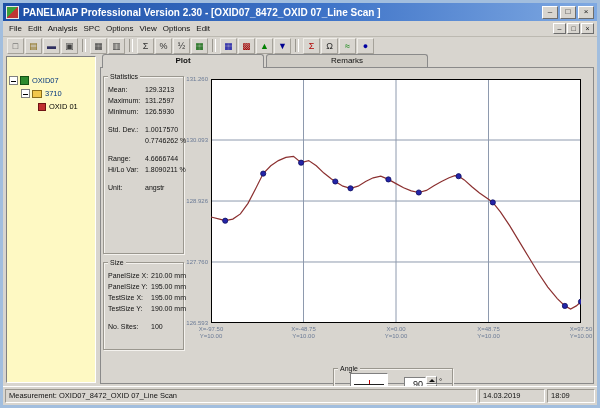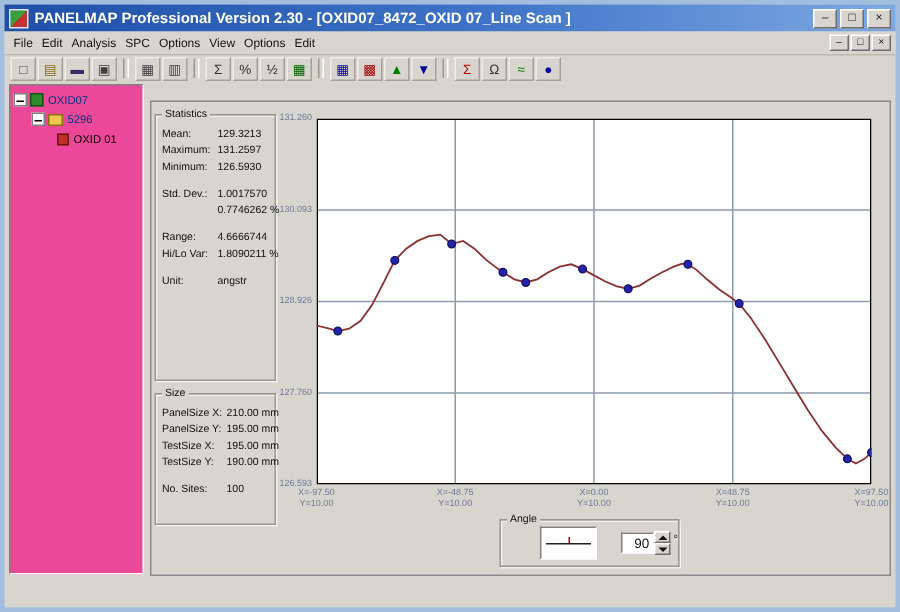--- a/index.html
+++ b/index.html
@@ -35,22 +35,22 @@
            align-items:center;padding-left:4px;gap:1px;}
   .tb-btn{width:17px;height:16px;padding:0;font-size:9px;line-height:14px;text-align:center;
           background:#d8d5cf;border:1px solid;border-color:#efede8 #a5a29a #a5a29a #efede8;}
   .tb-sep{width:2px;height:13px;border-left:1px solid #9a978f;border-right:1px solid #ffffff;
           margin:0 3px;flex:none;}
 
   
   .main{position:absolute;top:51px;left:0;right:0;bottom:19px;}
 
   .tree-panel{position:absolute;left:3px;top:2px;bottom:3px;width:90px;box-sizing:border-box;
-              background:#ec4899;border:1px solid;border-color:#808080 #ffffff #ffffff #808080;
-              font-size:7.5px;padding-top:3px;overflow:hidden;}
+              background:#fef9c3;border:1px solid;border-color:#808080 #ffffff #ffffff #808080;
+              font-size:7.5px;padding-top:17px;overflow:hidden;}
   .tree-row{display:flex;align-items:center;height:13px;white-space:nowrap;}
   .expander{width:9px;height:9px;box-sizing:border-box;border:1px solid #808080;background:#fff;
             position:relative;margin-right:2px;flex:none;}
   .expander::after{content:"";position:absolute;left:1px;right:1px;top:50%;height:1px;background:#000;}
   .tree-icon{flex:none;margin-right:3px;box-sizing:border-box;}
   .icon-project{width:9px;height:9px;background:#2e8b2e;border:1px solid #145214;}
   .icon-folder{width:10px;height:8px;background:#f2c84b;border:1px solid #8a6d1a;}
   .icon-site{width:8px;height:8px;background:#c03030;border:1px solid #6e1414;margin-left:1px;}
   .t-blue{color:#00357e;}
 
@@ -77,22 +77,22 @@
 
   
   .chart{position:absolute;left:84px;top:3px;width:406px;height:272px;font-size:6px;}
   #plot-svg{position:absolute;left:26px;top:8px;width:370px;height:244px;}
   .ylab{position:absolute;left:0;width:23px;text-align:right;color:#6b7b96;
         font-size:6px;line-height:7px;}
   .xlab{position:absolute;width:40px;text-align:center;color:#6b7b96;
         font-size:6px;line-height:7px;}
 
   
-  .anglegb{left:232px;top:278px;width:120px;height:32px;display:flex;align-items:center;
-           padding-left:16px;justify-content:flex-end;}
+  .anglegb{left:232px;top:300px;width:120px;height:32px;display:flex;align-items:center;
+           padding-left:16px;}
   .angle-ind{width:36px;height:20px;flex:none;background:#fff;position:relative;
              border:1px solid;border-color:#808080 #ffffff #ffffff #808080;}
   .angle-ind::after{content:"";position:absolute;left:3px;right:3px;top:50%;height:1px;background:#202020;}
   .angle-ind::before{content:"";position:absolute;left:50%;top:calc(50% - 4px);width:1px;height:4px;background:#c00000;}
   .spinner{display:flex;align-items:center;margin-left:16px;}
   .spin-box{width:22px;height:14px;box-sizing:border-box;background:#fff;font-size:9px;
             line-height:13px;text-align:right;padding:0 2px;
             border:1px solid;border-color:#808080 #ffffff #ffffff #808080;}
   .spin-btns{display:flex;flex-direction:column;gap:0;}
   .spin-btn{width:11px;height:8px;padding:0;position:relative;background:#d8d5cf;
@@ -177,29 +177,33 @@
 
     <div class="tree-panel">
       <div class="tree-row" style="padding-left:2px">
         <span class="expander"></span>
         <span class="tree-icon icon-project"></span>
         <span class="t-blue">OXID07</span>
       </div>
       <div class="tree-row" style="padding-left:14px">
         <span class="expander"></span>
         <span class="tree-icon icon-folder"></span>
-        <span class="t-blue">5296</span>
+        <span class="t-blue">3710</span>
       </div>
       <div class="tree-row" style="padding-left:30px">
         <span class="tree-icon icon-site"></span>
         <span>OXID 01</span>
       </div>
     </div>
 
     <div class="right">
+      <div class="tabs">
+        <div class="tab active">Plot</div>
+        <div class="tab">Remarks</div>
+      </div>
 
       <div class="content">
 
         <div class="groupbox stats">
           <span class="gb-label">Statistics</span>
           <div class="srow">
               <span class="lbl">Mean:</span>
               <span class="val">129.3213</span>
             </div>
           <div class="srow">
@@ -316,14 +320,19 @@
             </span>
             <span class="deg">°</span>
           </span>
         </div>
 
 
       </div>
     </div>
   </div>
 
+  <div class="statusbar">
+    <span class="sb-cell sb-msg">Measurement: OXID07_8472_OXID 07_Line Scan</span>
+    <span class="sb-cell sb-date">14.03.2019</span>
+    <span class="sb-cell sb-time">18:09</span>
+  </div>
 
 </div>
 
 </body></html>

